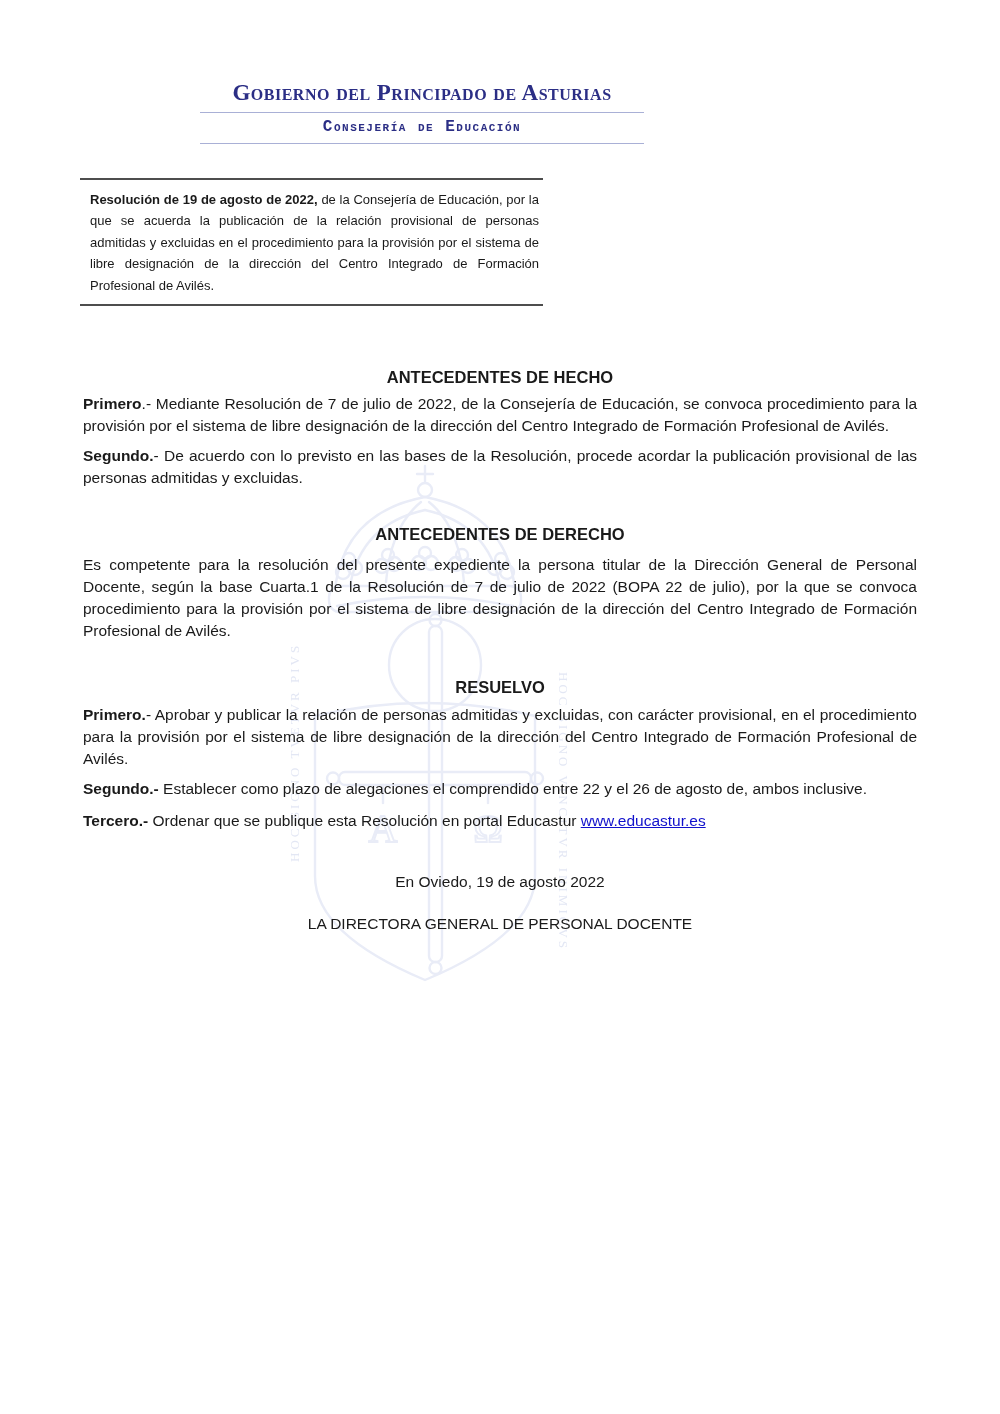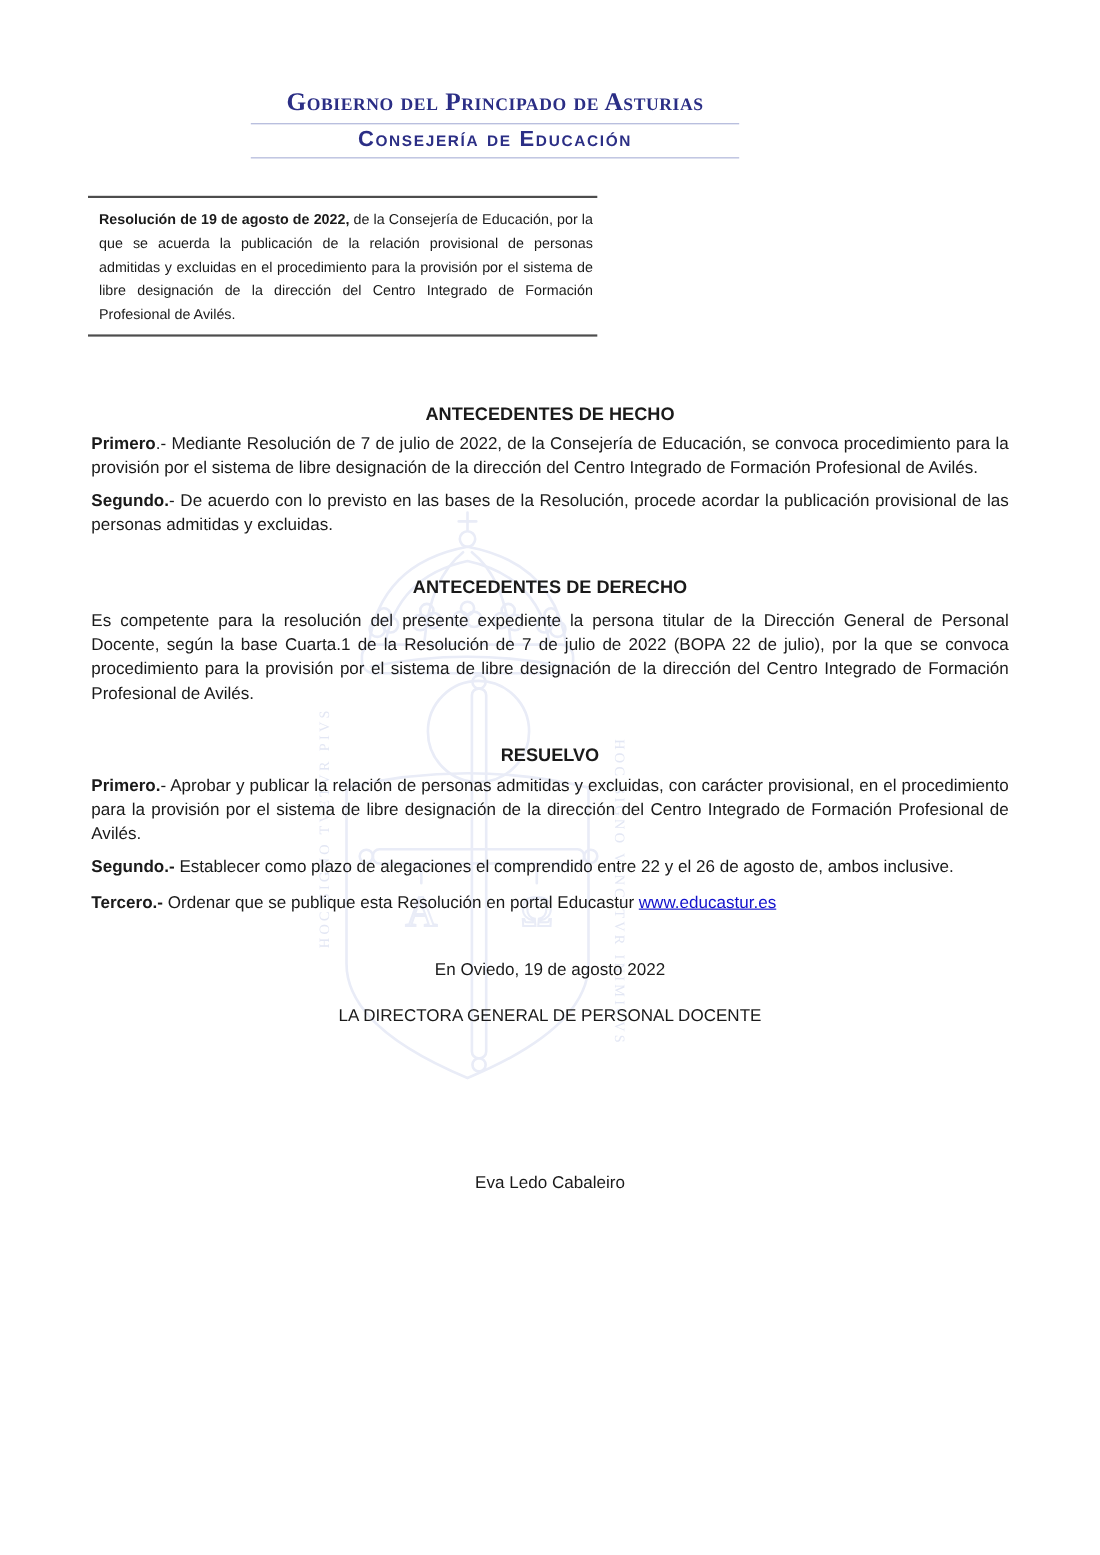--- a/index.html
+++ b/index.html
@@ -15,29 +15,29 @@
   .page{
     position:relative;width:1000px;height:1414px;background:#fff;overflow:hidden;
     font-family:"Liberation Sans", sans-serif;color:var(--text-color);
   }
   
   .watermark{position:absolute;left:283px;top:460px;z-index:0;}
   .wm-stroke{stroke:var(--watermark-stroke);fill:none;stroke-width:2.4;stroke-linecap:round;}
   .wm-text{fill:var(--watermark-text);font-family:"Liberation Serif",serif;font-size:13px;letter-spacing:3px;}
   .wm-letter{fill:none;stroke:var(--watermark-stroke);stroke-width:1.8;font-family:"Liberation Serif",serif;font-size:40px;}
   
-  .letterhead{position:absolute;left:200px;top:80px;width:500px;text-align:center;z-index:1;}
+  .letterhead{position:absolute;left:172px;top:80px;width:500px;text-align:center;z-index:1;}
   .org-title{
     font-family:"Liberation Serif",serif;font-variant:small-caps;font-weight:600;
     font-size:23px;letter-spacing:.5px;color:var(--header-navy);line-height:26px;
   }
   .lh-rule{height:0;border-top:1px solid var(--header-rule);margin:6px 28px 0 28px;}
   .dept-title{
-    font-family:Liberation Sans, sans-serif;font-variant:small-caps;font-weight:600;
-    font-size:20px;letter-spacing:1.5px;color:var(--header-navy);margin-top:5px;line-height:19px;
+    font-family:Liberation Mono, monospace;font-variant:small-caps;font-weight:600;
+    font-size:16px;letter-spacing:1.5px;color:var(--header-navy);margin-top:5px;line-height:19px;
   }
   .lh-rule.bottom{margin-top:6px;}
   
   .summary-box{
     position:absolute;left:80px;top:178px;width:463px;z-index:1;
     border-top:2px solid var(--box-rule);border-bottom:2px solid var(--box-rule);
     padding:9px 4px 8px 10px;box-sizing:border-box;
   }
   .summary-box p{margin:0;text-align:justify;font-size:13px;line-height:21.4px;}
   
@@ -134,16 +134,15 @@
     <h2 class="h-fund">ANTECEDENTES DE DERECHO</h2>
     <p class="para">Es competente para la resolución del presente expediente la persona titular de la Dirección General de Personal Docente, según la base Cuarta.1 de la Resolución de 7 de julio de 2022 (BOPA 22 de julio), por la que se convoca procedimiento para la provisión por el sistema de libre designación de la dirección del Centro Integrado de Formación Profesional de Avilés.</p>
 
     <h2 class="h-resu">RESUELVO</h2>
     <p class="para"><strong>Primero.</strong><span>- Aprobar y publicar la relación de personas admitidas y excluidas, con carácter provisional, en el procedimiento para la provisión por el sistema de libre designación de la dirección del Centro Integrado de Formación Profesional de Avilés.</span></p>
     <p class="para mb10"><strong>Segundo.-</strong><span>  Establecer como plazo de alegaciones el comprendido entre 22 y el 26 de agosto de, ambos inclusive.</span></p>
     <p class="para mb0"><strong>Tercero.-</strong><span>  Ordenar que se publique esta Resolución en portal Educastur </span><a class="doc-link" href="#">www.educastur.es</a></p>
 
     <p class="center place-date">En Oviedo, 19 de agosto 2022</p>
     <p class="center signer-title">LA DIRECTORA GENERAL DE PERSONAL DOCENTE</p>
-    <p class="center signer-name">Eva Ledo Cabaleiro</p>
   </main>
 
 </div>
 
 </body></html>

